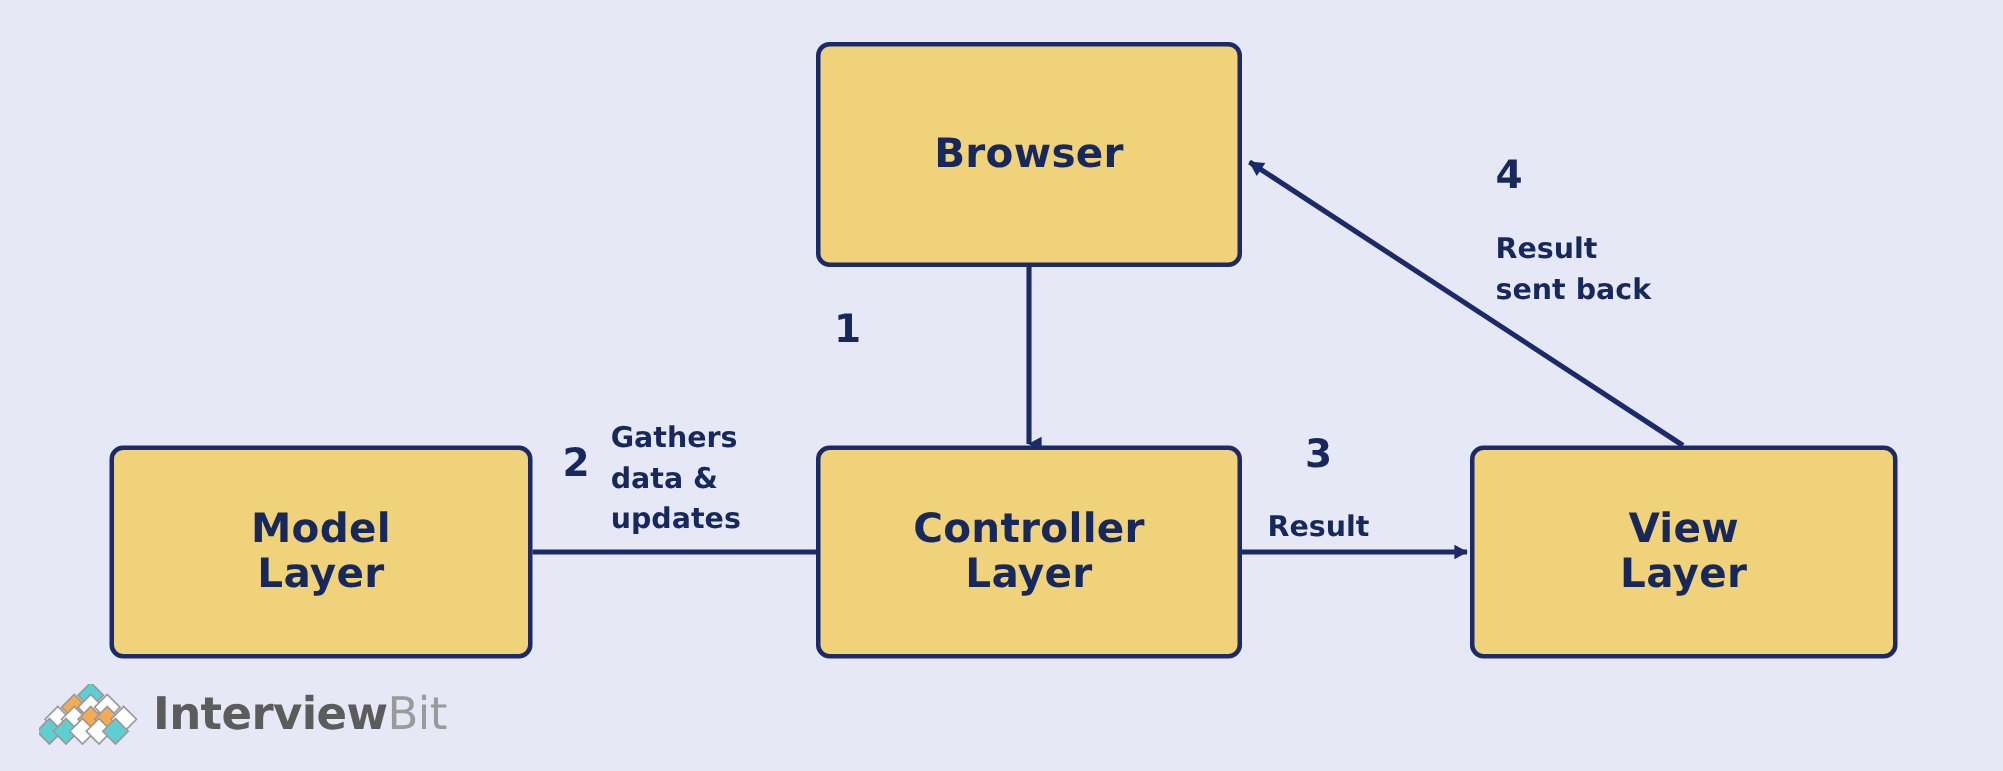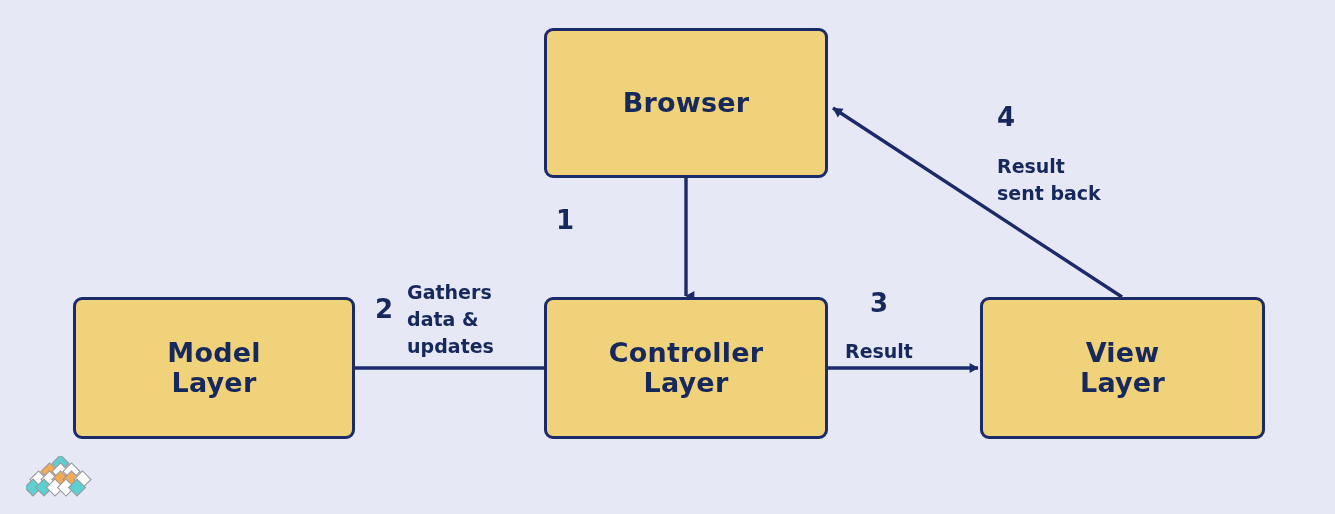--- a/index.html
+++ b/index.html
@@ -222,15 +222,16 @@
         <rect x="39.5" y="17.5" width="12" height="12" transform="rotate(45 45.5 23.5)" fill="#f5ab54"></rect>
         <rect x="50.5" y="17.5" width="12" height="12" transform="rotate(45 56.5 23.5)" fill="#ffffff"></rect>
 
         <rect x="1.0" y="25.5" width="12" height="12" transform="rotate(45 7.0 31.5)" fill="#5ecfd0"></rect>
         <rect x="12.0" y="25.5" width="12" height="12" transform="rotate(45 18.0 31.5)" fill="#5ecfd0"></rect>
         <rect x="23.0" y="25.5" width="12" height="12" transform="rotate(45 29.0 31.5)" fill="#ffffff"></rect>
         <rect x="34.0" y="25.5" width="12" height="12" transform="rotate(45 40.0 31.5)" fill="#ffffff"></rect>
         <rect x="45.0" y="25.5" width="12" height="12" transform="rotate(45 51.0 31.5)" fill="#5ecfd0"></rect>
       </g>
     </svg>
+    <div class="logo-word"><span class="lw-a">Interview</span><span class="lw-b">Bit</span></div>
   </div>
 
 </div>
 
 </body></html>

